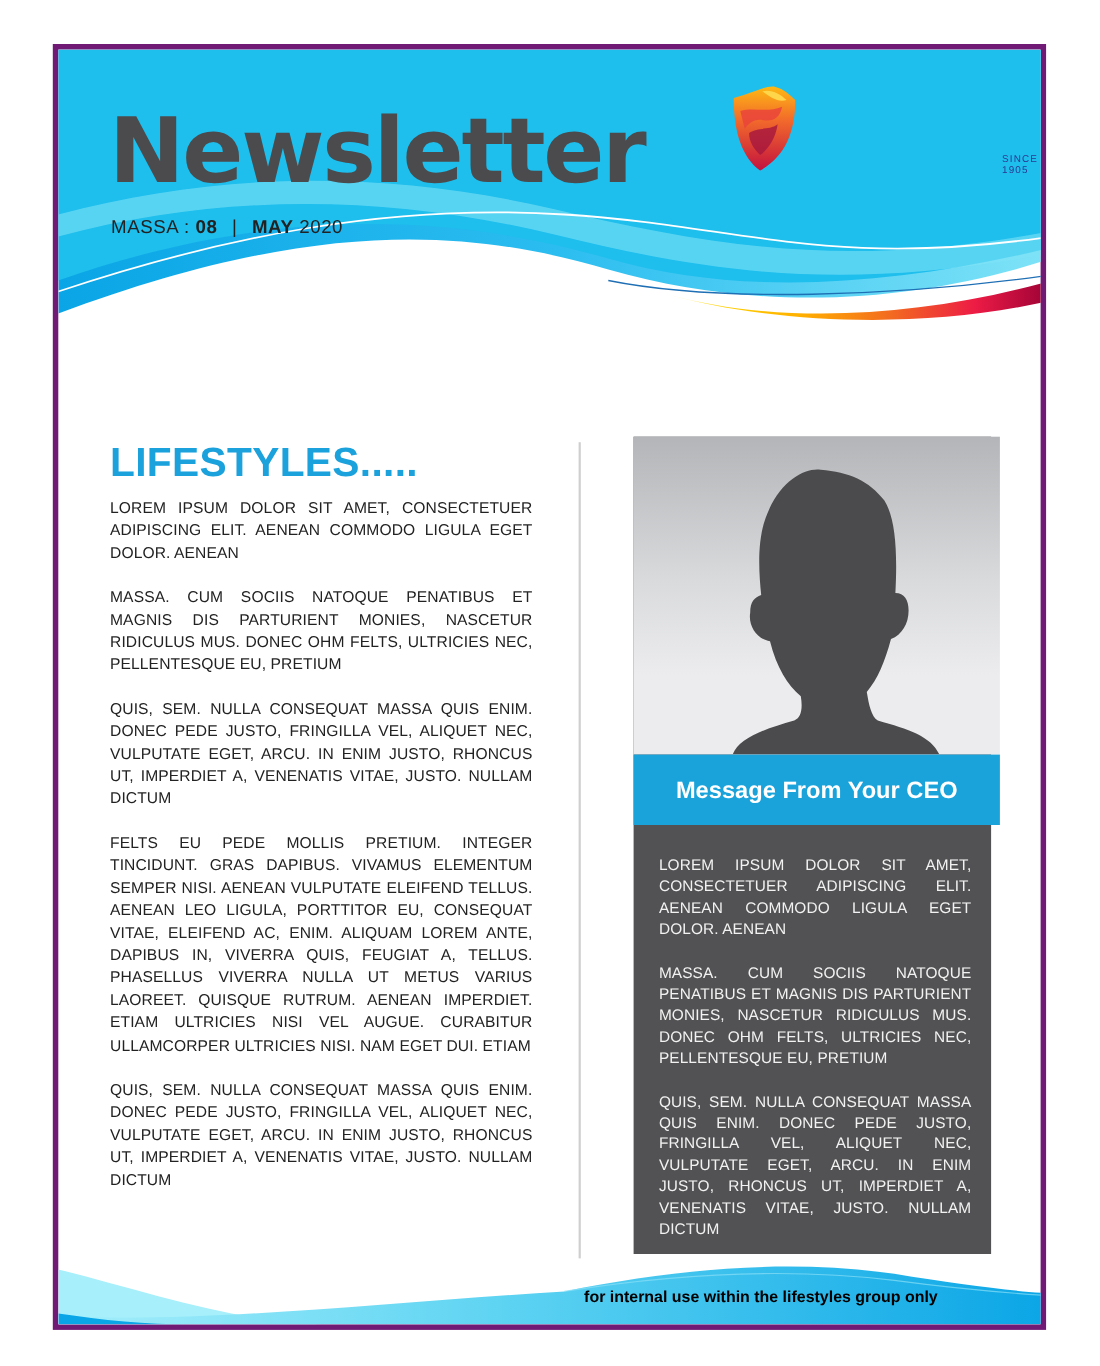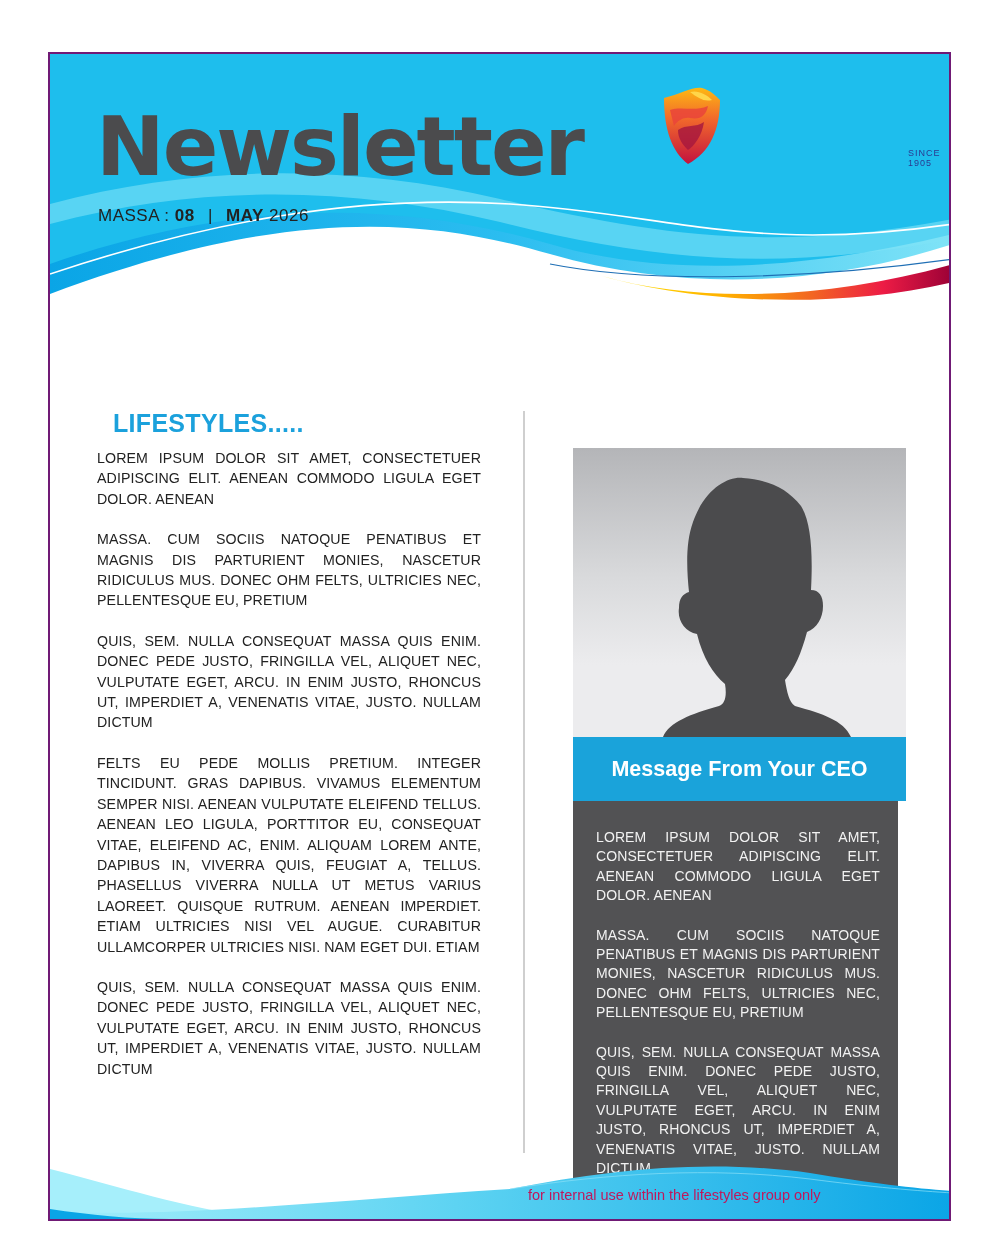--- a/index.html
+++ b/index.html
@@ -1,37 +1,37 @@
 <!DOCTYPE html>
 <html><head>
 <meta charset="utf-8">
 <style>
   html, body { margin:0; padding:0; background:#ffffff; }
   body { width:1000px; height:1242px; position:relative; overflow:hidden; font-family:"Liberation Sans", sans-serif; }
-  .page { position:absolute; left:48px; top:52px; width:903px; height:1169px; border:2px solid #701a75; box-sizing:border-box; background:#fff; overflow:hidden; }
+  .page { position:absolute; left:48px; top:40px; width:903px; height:1169px; border:5px solid #701a75; box-sizing:border-box; background:#fff; overflow:hidden; }
   .header-art { position:absolute; left:0; top:0; width:903px; height:280px; }
   .footer-art { position:absolute; left:0; bottom:0; width:903px; height:60px; }
   .title { position:absolute; left:46px; top:52px; font-family:"DejaVu Sans", sans-serif; font-weight:bold; font-size:82px; letter-spacing:-2px; color:#4b4b4d; line-height:1; margin:0; }
   .issue { position:absolute; left:48px; top:152px; font-family:"Liberation Sans", sans-serif; font-size:17px; color:#222; letter-spacing:0.5px; }
   .issue b { font-weight:bold; }
   .issue .sep { margin:0 8px; font-weight:normal; }
   .logo { position:absolute; left:610px; top:32px; width:270px; height:80px; }
   .logo-word { position:absolute; left:68px; top:4px; font-family:"Liberation Sans", sans-serif; font-size:46px; color:#2b3990; letter-spacing:-1.5px; line-height:1; }
   .logo-since { position:absolute; left:200px; top:62px; font-size:9px; color:#2b3990; letter-spacing:1px;margin-left:48px; }
   .left-col { position:absolute; left:47px; top:355px; width:384px; }
-  .left-col h2 { margin:0 0 10px 16px; font-family:"Liberation Sans", sans-serif; font-weight:bold; font-size:25px; color:#1ba1dc; letter-spacing:0.3px; }
+  .left-col h2 { margin:0 0 10px 0; font-family:"Liberation Sans", sans-serif; font-weight:bold; font-size:37px; color:#1ba1dc; letter-spacing:0.3px; }
   .left-col p, .ceo-text p { margin:0 0 20px 0; text-align:justify; text-align-last:left; font-family:Liberation Sans, sans-serif; font-size:14.2px; line-height:20.4px; color:#222; letter-spacing:0.1px; }
   .divider { position:absolute; left:473px; top:357px; width:2px; height:742px; background:#cfcfcf; }
-  .ceo-card { position:absolute; left:523px; top:352px; width:325px; height:743px; background:#525254;margin-top:42px; }
+  .ceo-card { position:absolute; left:523px; top:352px; width:325px; height:743px; background:#525254; }
   .photo { position:absolute; left:0; top:0; width:333px; height:289px; background:linear-gradient(#b4b5b8 0%, #d9dadc 45%, #ececee 75%, #ececee 100%); overflow:hidden; }
   .ceo-bar { position:absolute; left:0; top:289px; width:333px; height:64px; background:#1aa3da; display:flex; align-items:center; justify-content:center; }
   .ceo-bar span { color:#fff; font-family:"Liberation Sans", sans-serif; font-weight:bold; font-size:21.5px; }
   .ceo-text { position:absolute; left:23px; top:380px; width:284px; }
   .ceo-text p { color:#f2f2f2; font-size:14px; line-height:19.4px; }
-  .footer-text { position:absolute; left:478px; bottom:16px; color:#be185d; font-family:"Liberation Sans", sans-serif; font-size:14.5px; }
+  .footer-text { position:absolute; left:478px; bottom:16px; color:#000000; font-family:"Liberation Sans", sans-serif; font-size:14.5px;font-weight:bold; }
 </style>
 </head>
 <body>
 
 <div class="page">
 
   <svg class="header-art" viewBox="0 0 903 280" preserveAspectRatio="none">
     <defs>
       <linearGradient id="lowWave" x1="0" x2="1" y1="0" y2="0">
         <stop offset="0" stop-color="#0aa5e6"></stop>
@@ -54,21 +54,21 @@
     <path d="M552 222 C650 250 780 245 903 210 L903 228 C790 255 650 250 552 222 Z" fill="url(#ribbon)"></path>
   </svg>
 
   <h1 class="title">Newsletter</h1>
 
   <div class="issue">
     <span>MASSA :</span>
     <b>08</b>
     <span class="sep">|</span>
     <b>MAY</b>
-    <span>2026</span>
+    <span>2020</span>
   </div>
 
   <div class="logo">
     <svg width="62" height="80" viewBox="0 0 62 80" style="position:absolute;left:0;top:0;">
       <defs>
         <linearGradient id="sh1" x1="0" y1="0" x2="0" y2="1">
           <stop offset="0" stop-color="#fdb913"></stop>
           <stop offset="0.4" stop-color="#f26a2b"></stop>
           <stop offset="1" stop-color="#c3123f"></stop>
         </linearGradient>

